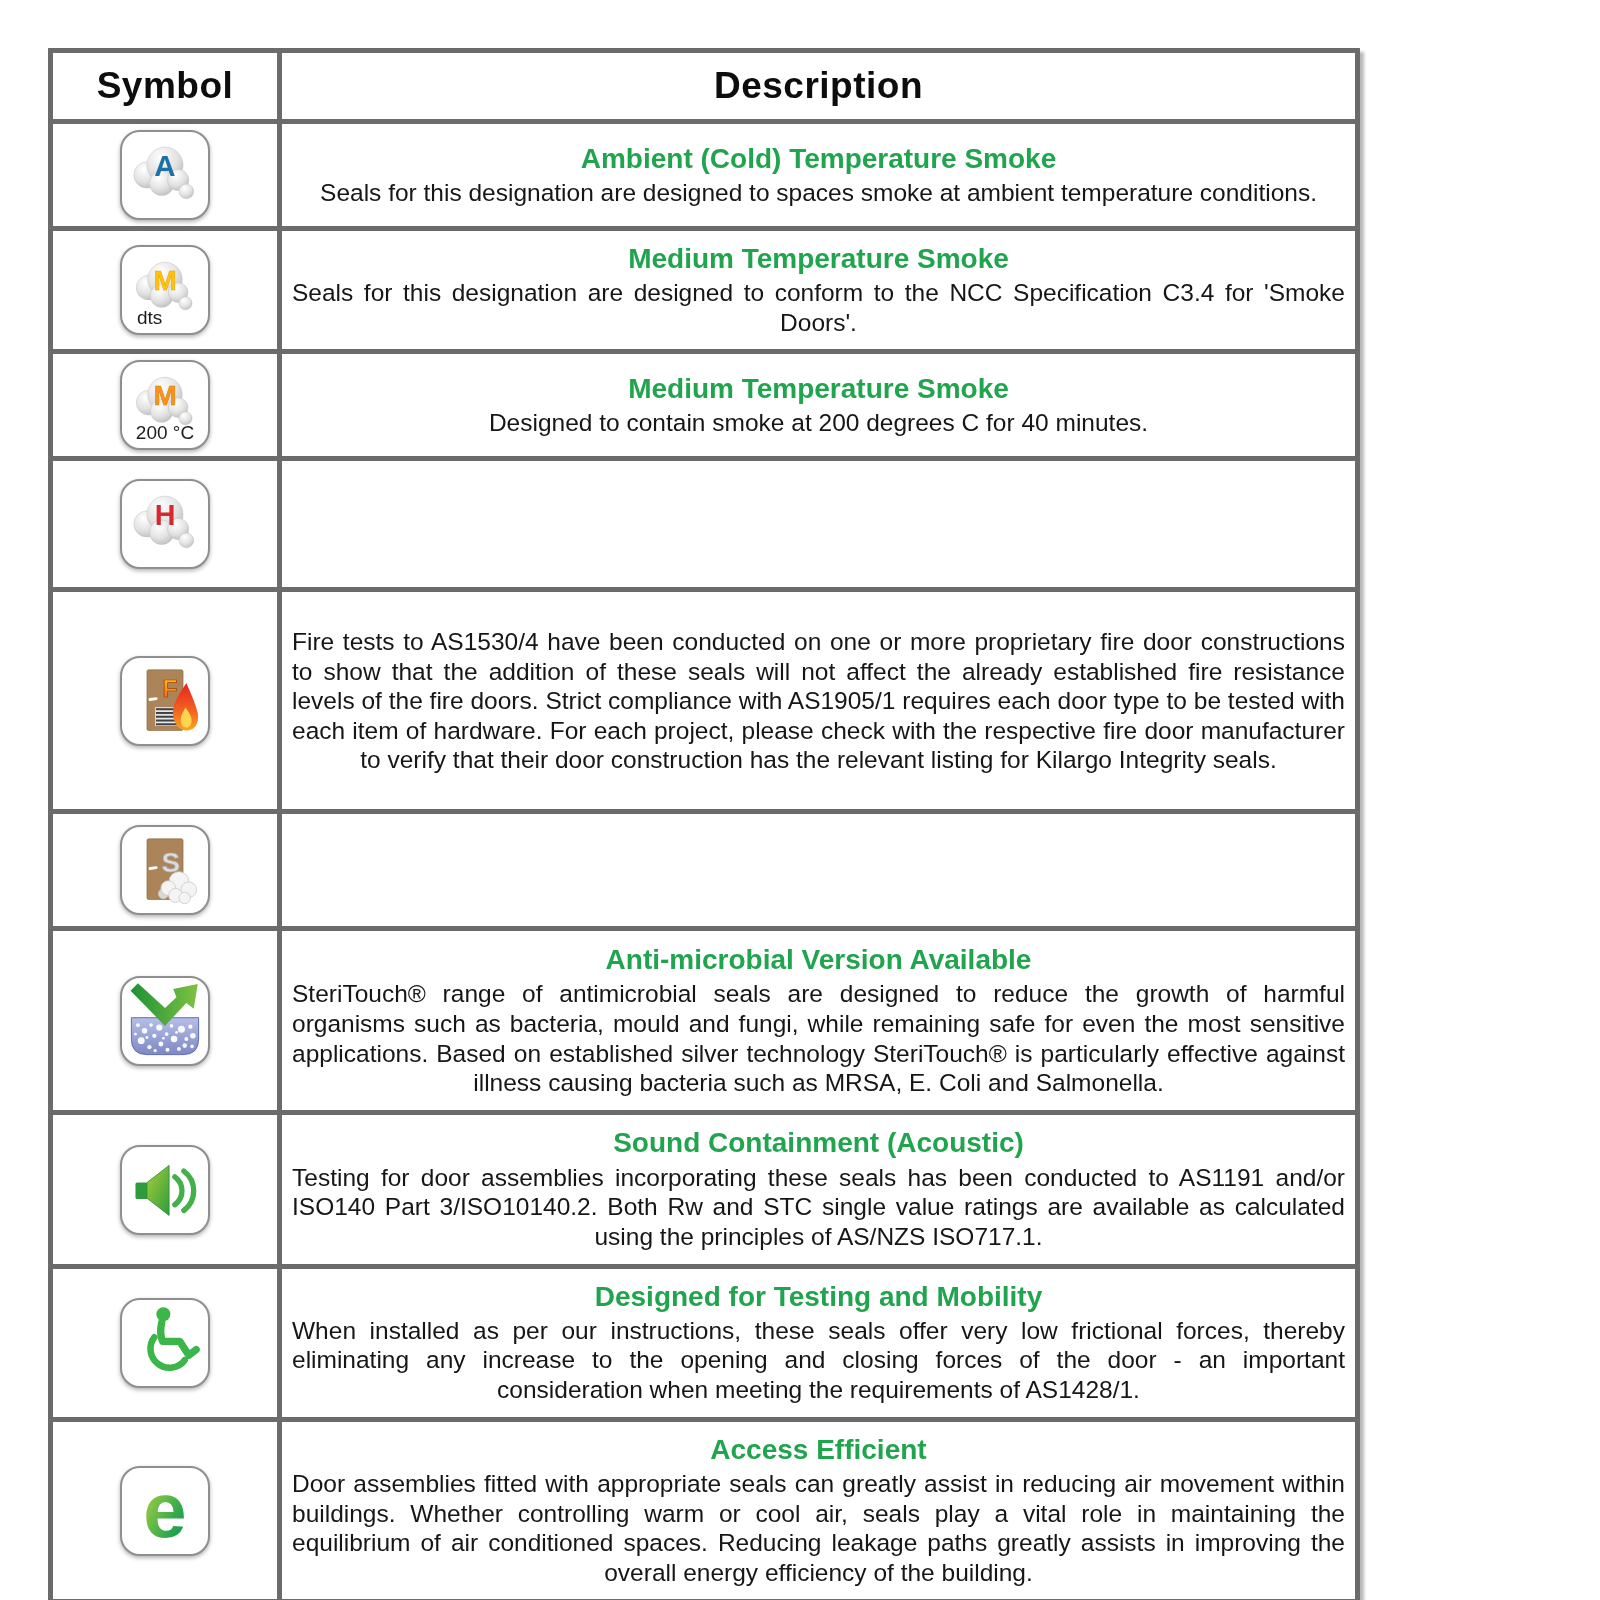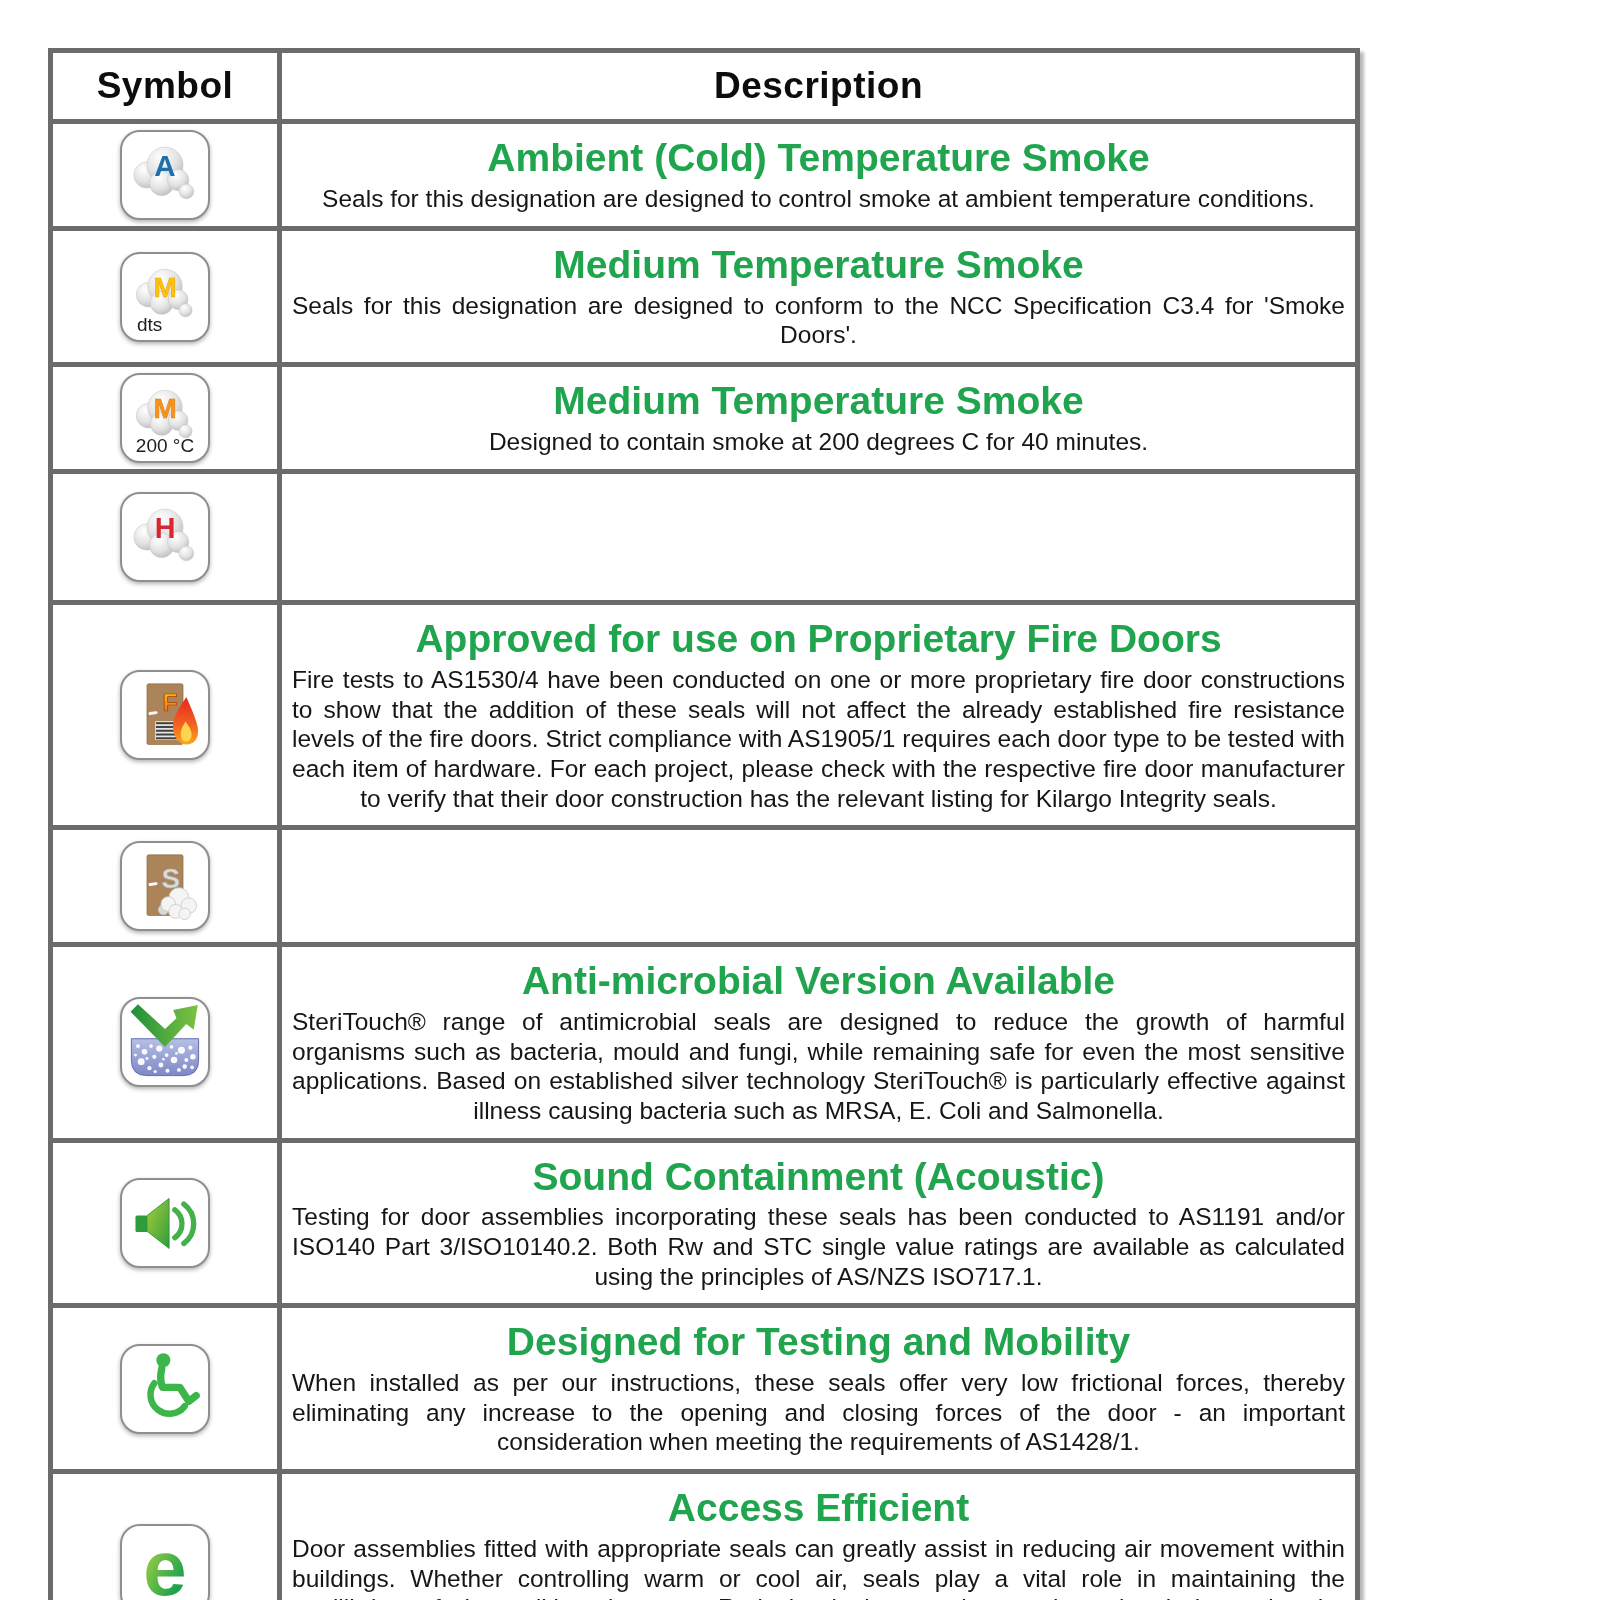--- a/index.html
+++ b/index.html
@@ -40,21 +40,21 @@
     font-size:37px;font-weight:bold;color:#0d0d0d;
     align-items:center;justify-content:center;letter-spacing:.5px;
   }
   .hdr{min-height:58px;}
   .rh0{min-height:95px;} .rh1{min-height:101px;} .rh2{min-height:101px;}
   .rh3{min-height:131px;} .rh4{min-height:222px;} .rh5{min-height:117px;}
   .rh6{min-height:184px;} .rh7{min-height:137px;} .rh8{min-height:134px;}
   .rh9{min-height:169px;}
   .row-title{
     margin:0 0 3px 0;
-    font-size:39px;font-weight:600;line-height:1.15;
+    font-size:28px;font-weight:600;line-height:1.15;
     color:var(--green);
     text-align:center;
   }
   .row-body{
     margin:0;width:100%;
     font-size:24.5px;line-height:1.21;
     color:var(--ink);
     text-align:justify;
     text-align-last:center;
   }
@@ -104,21 +104,21 @@
             <circle cx="46" cy="60" r="15"></circle>
               <circle cx="66" cy="56" r="13"></circle>
               <circle cx="76" cy="70" r="9"></circle>
           </g>
           <text x="50" y="51" text-anchor="middle" font-size="36" font-weight="bold" fill="#1d70a8">A</text>
         </svg>
       </div>
     </div>
     <div class="cell-desc">
       <h2 class="row-title">Ambient (Cold) Temperature Smoke</h2>
-      <p class="row-body">Seals for this designation are designed to control smoke at ambient temperature conditions.</p>
+      <p class="row-body">Seals for this designation are designed to spaces smoke at ambient temperature conditions.</p>
     </div>
   </div>
 
   <div class="trow rh1">
     <div class="cell-sym">
       <div class="icon-box">
         <svg width="82" height="82" viewBox="0 0 100 100" style="margin-top:-8px">
           <defs>
               <radialGradient id="cg2" cx="38%" cy="28%" r="85%">
             <stop offset="0%" stop-color="#ffffff"></stop>
@@ -222,21 +222,20 @@
             <line x1="39" y1="69.2" x2="65" y2="69.2"></line>
               <line x1="39" y1="73.8" x2="65" y2="73.8"></line>
             <line x1="39" y1="78.4" x2="65" y2="78.4"></line>
           </g>
           <path d="M76 28 C66 44 58 54 60 68 C61.5 80 70 87 78 86 C88 85 93 74 89 61 C86 50 81 40 76 28 Z" fill="url(#flg)"></path>
           <path d="M75 58 C70 66 68 72 70 78 C72 84 80 84 82 77 C84 70 79 64 75 58 Z" fill="#ffd54f"></path>
         </svg>
       </div>
     </div>
     <div class="cell-desc">
-      <h2 class="row-title">Approved for use on Proprietary Fire Doors</h2>
       <p class="row-body">Fire tests to AS1530/4 have been conducted on one or more proprietary fire door constructions to show that the addition of these seals will not affect the already established fire resistance levels of the fire doors. Strict compliance with AS1905/1 requires each door type to be tested with each item of hardware. For each project, please check with the respective fire door manufacturer to verify that their door construction has the relevant listing for Kilargo Integrity seals.</p>
     </div>
   </div>
 
   <div class="trow rh5">
     <div class="cell-sym">
       <div class="icon-box">
         <svg width="82" height="82" viewBox="0 0 100 100">
           <rect x="28" y="12" width="44" height="74" rx="2" fill="#ab8459" stroke="#8a6b45" stroke-width="0.8"></rect>
           <rect x="30" y="46" width="11" height="3.5" rx="1.7" fill="#fdfdfd" transform="rotate(-8 35 48)"></rect>

